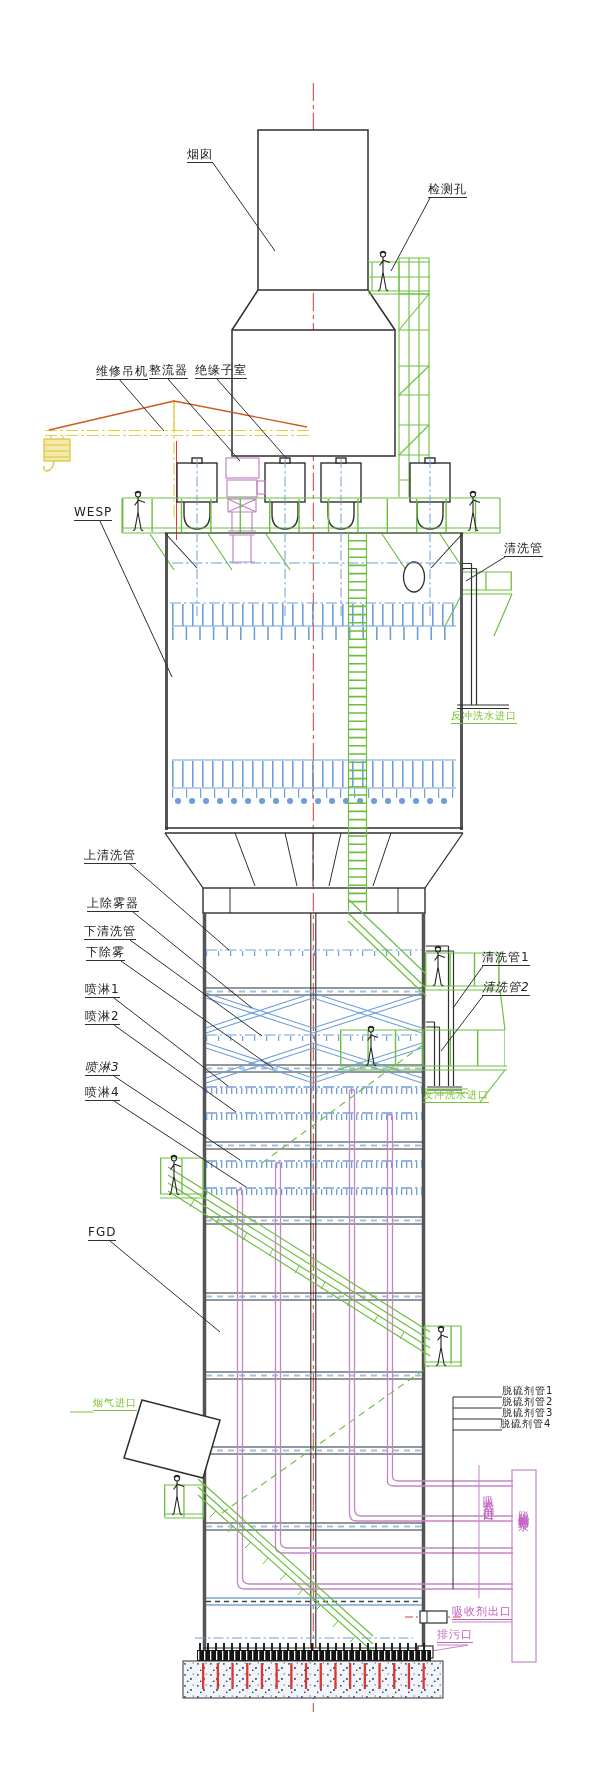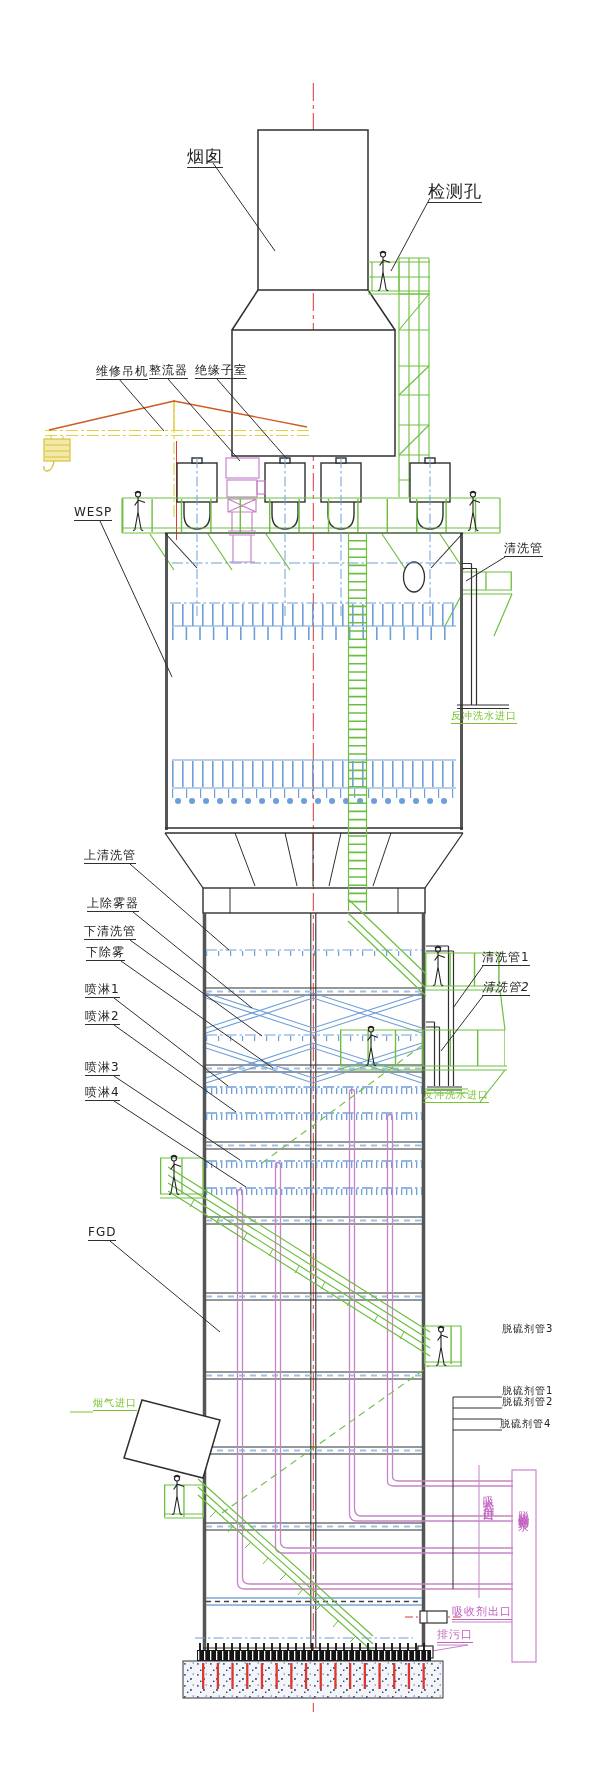--- a/index.html
+++ b/index.html
@@ -6,21 +6,21 @@
   #stage{position:relative;width:600px;height:1782px;background:#ffffff;overflow:hidden;
          font-family:"DejaVu Sans","Liberation Sans",sans-serif;}
   #stage svg{position:absolute;left:0;top:0;}
   .lbl{position:absolute;color:#222;font-size:12px;line-height:1.05;letter-spacing:1px;white-space:nowrap;}
   .u{border-bottom:1.2px solid #2f2f2f;padding-bottom:1px;}
   .lg{color:#76c32f;font-size:10px;text-align:right;}
   .lg.u{border-bottom:1px solid #76c32f;}
   .lm{color:#c060c0;font-size:11px;}
   .lm.u{border-bottom:1px solid #c060c0;}
   .vert{writing-mode:vertical-rl;text-orientation:upright;letter-spacing:4px;white-space:normal;}
-  .fs13{font-size:17px;} .fs10{font-size:10px;}
+  .fs13{font-size:12px;} .fs10{font-size:10px;}
 </style>
 </head>
 <body>
 
 <div id="stage">
 
 <svg width="600" height="1782" viewBox="0 0 600 1782">
 <defs>
   <pattern id="speck" width="13" height="11" patternUnits="userSpaceOnUse">
     <rect width="13" height="11" fill="#f4f5f8"></rect>
@@ -272,29 +272,29 @@
 <div class="lbl u" style="left:195px;top:364px;">绝缘子室</div>
 <div class="lbl u" style="left:74px;top:506px;">WESP</div>
 <div class="lbl u" style="left:504px;top:542px;">清洗管</div>
 <div class="lbl lg u" style="left:451px;top:711px;">反冲洗水进口</div>
 <div class="lbl u" style="left:84px;top:849px;">上清洗管</div>
 <div class="lbl u" style="left:87px;top:897px;">上除雾器</div>
 <div class="lbl u" style="left:84px;top:925px;">下清洗管</div>
 <div class="lbl u" style="left:86px;top:946px;">下除雾</div>
 <div class="lbl u" style="left:85px;top:983px;">喷淋1</div>
 <div class="lbl u" style="left:85px;top:1010px;">喷淋2</div>
-<div class="lbl u" style="left:85px;top:1061px;">喷淋3</div>
+<div class="lbl u" style="left:85px;top:1061px;font-style:italic;">喷淋3</div>
 <div class="lbl u" style="left:85px;top:1086px;">喷淋4</div>
 <div class="lbl u" style="left:482px;top:951px;">清洗管1</div>
 <div class="lbl u" style="left:482px;top:981px;font-style:italic;">清洗管2</div>
 <div class="lbl lg u" style="left:423px;top:1090px;">反冲洗水进口</div>
 <div class="lbl u" style="left:88px;top:1226px;">FGD</div>
 <div class="lbl lg u" style="left:93px;top:1398px;font-size:10px;">烟气进口</div>
 <div class="lbl fs10" style="left:502px;top:1386px;">脱硫剂管1</div>
 <div class="lbl fs10" style="left:502px;top:1397px;">脱硫剂管2</div>
-<div class="lbl fs10" style="left:502px;top:1324px;">脱硫剂管3</div>
+<div class="lbl fs10" style="left:502px;top:1408px;">脱硫剂管3</div>
 <div class="lbl fs10" style="left:500px;top:1419px;">脱硫剂管4</div>
 <div class="lbl lm vert" style="left:482px;top:1487px;height:72px;">吸收剂进口</div>
 <div class="lbl lm vert" style="left:517px;top:1502px;height:130px;letter-spacing:2px;">脱硫剂循环泵</div>
 <div class="lbl lm u" style="left:452px;top:1606px;">吸收剂出口</div>
 <div class="lbl lm u" style="left:437px;top:1629px;">排污口</div>
 
 </div>
 
 </body></html>

